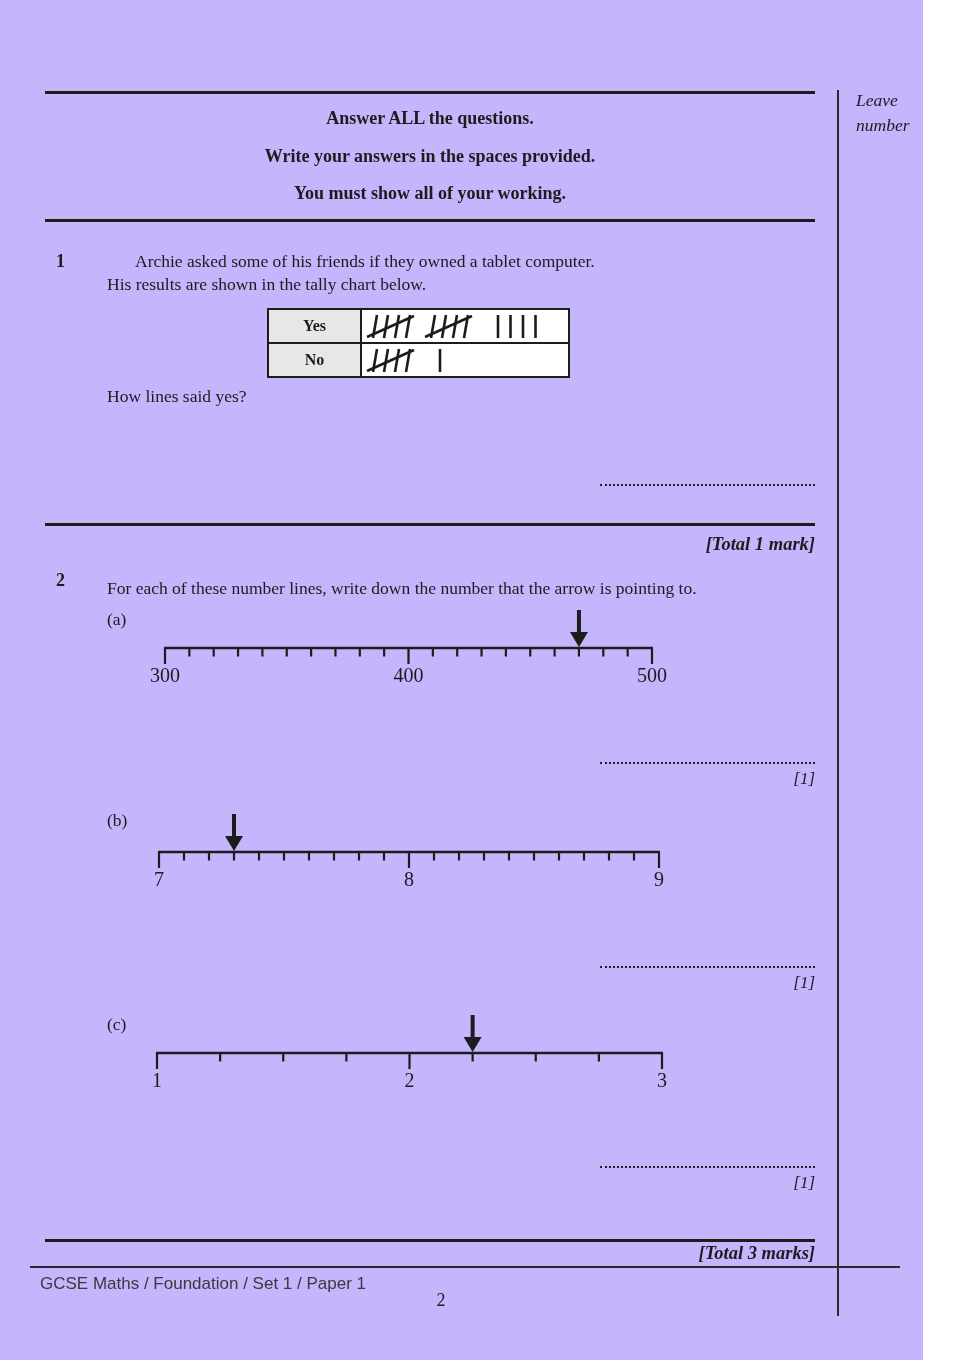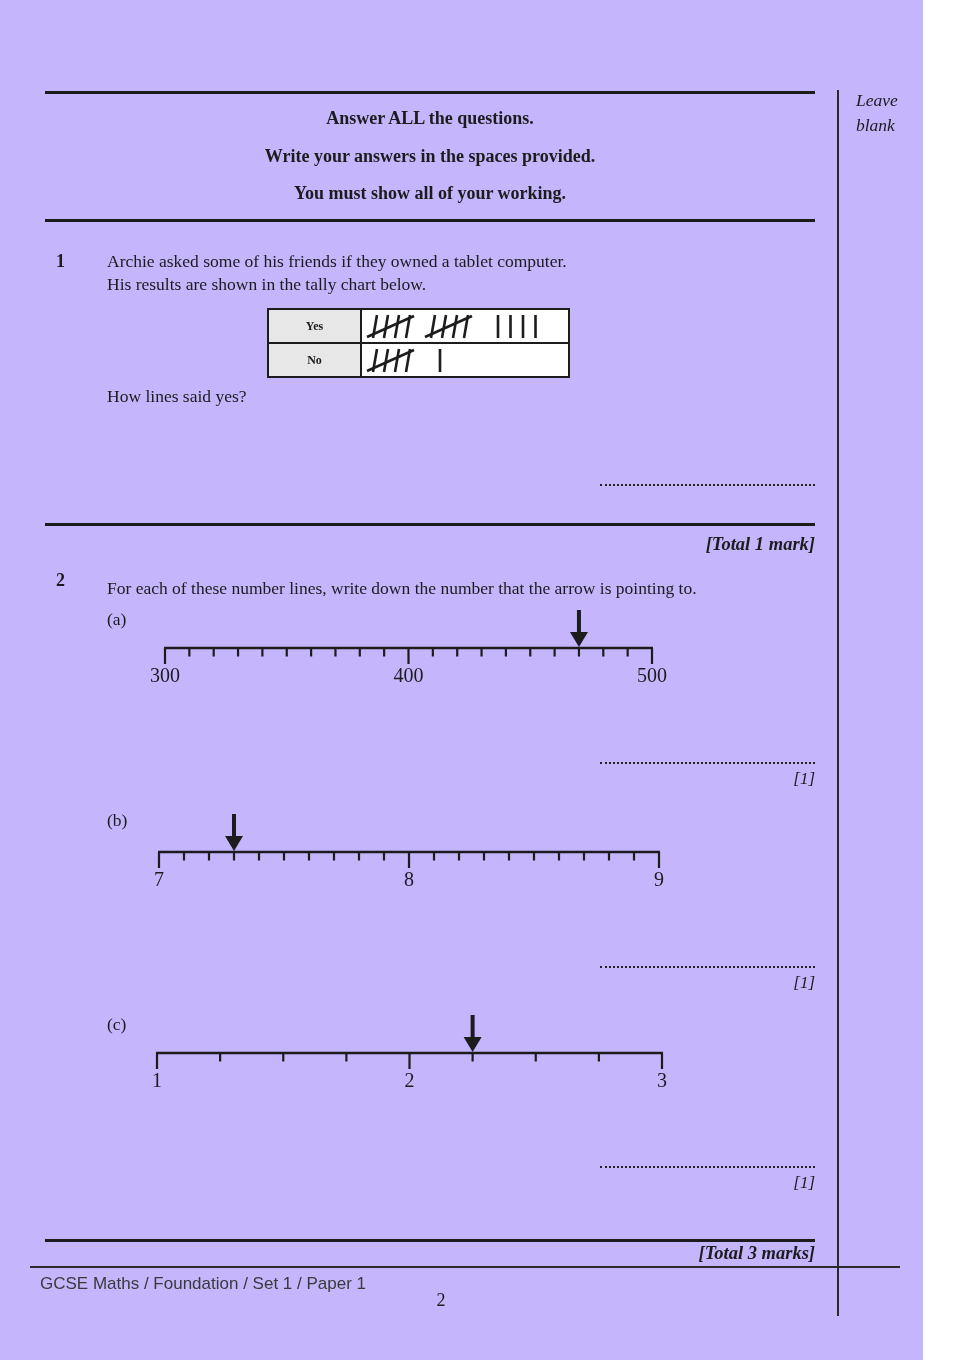--- a/index.html
+++ b/index.html
@@ -13,49 +13,49 @@
   .qnum{position:absolute;left:56px;font-weight:bold;font-size:18px;}
   .qtext{position:absolute;left:107px;font-size:17.5px;}
   .part-label{position:absolute;left:107px;font-size:17.5px;}
   .dotline{position:absolute;left:600px;width:215px;height:10px;border-bottom:2.5px dotted #222;}
   .marknote{position:absolute;left:600px;width:215px;text-align:right;font-style:italic;font-size:17px;}
   .totalnote{position:absolute;left:480px;width:335px;text-align:right;font-style:italic;font-weight:bold;font-size:18.5px;margin-top:40px;}
   .vline{position:absolute;left:837px;top:90px;width:2px;height:1226px;background:#2a2a2a;}
   .leaveblank{position:absolute;left:856px;top:88px;font-style:italic;font-size:17.5px;line-height:1.45;}
   table.tally{position:absolute;left:267px;top:308px;border-collapse:collapse;}
   table.tally td{border:2.5px solid #1c1c1c;height:32px;padding:0;}
-  table.tally td.lab{width:91px;background:#e7e7e7;text-align:center;font-weight:bold;font-size:12px;margin-left:16px;}
+  table.tally td.lab{width:91px;background:#e7e7e7;text-align:center;font-weight:bold;font-size:16px;margin-left:16px;}
   table.tally td.marks{width:206px;background:#fff;vertical-align:middle;}
   table.tally td.marks svg{display:block;margin-left:0;}
   .numberline{position:absolute;}
   .footer-left{position:absolute;left:40px;top:1274px;font-family:"Liberation Sans",sans-serif;font-size:17px;color:#3a3a3a;}
   .footer-page{position:absolute;left:0;top:1290px;width:882px;text-align:center;font-size:18px;}
   .footer-right{position:absolute;left:560px;top:1274px;width:255px;text-align:right;font-family:"Liberation Sans",sans-serif;font-size:12px;line-height:1.25;color:#3a3a3a;}
   svg text{font-family:"Liberation Serif",serif;}
 </style>
 </head>
 <body>
 
 <div class="page">
 
   <div class="rule" style="left:45px;top:91px;width:770px;"></div>
   <div class="rule" style="left:45px;top:219px;width:770px;"></div>
 
   <div class="vline"></div>
   <div class="leaveblank">
     <div>Leave</div>
-    <div>blank</div>
+    <div>number</div>
   </div>
 
   <div class="instr" style="top:146px;">Write your answers in the spaces provided.</div>
   <div class="instr" style="top:108px;">Answer ALL the questions.</div>
   <div class="instr" style="top:183px;">You must show all of your working.</div>
 
   <div class="qnum" style="top:251px;">1</div>
-  <div class="qtext" style="top:251px;">Archie asked some of his friends if they owned a tablet computer.</div>
+  <div class="qtext" style="top:251px;margin-left:28px;">Archie asked some of his friends if they owned a tablet computer.</div>
   <div class="qtext" style="top:274px;">His results are shown in the tally chart below.</div>
 
   <table class="tally">
     <tbody>
         <tr>
       <td class="lab">Yes</td>
       <td class="marks">
             <svg width="200" height="31">
               <line x1="15" y1="4" x2="11" y2="27" stroke="#1c1c1c" stroke-width="2.6"></line>
               <line x1="26" y1="4" x2="22" y2="27" stroke="#1c1c1c" stroke-width="2.6"></line>

